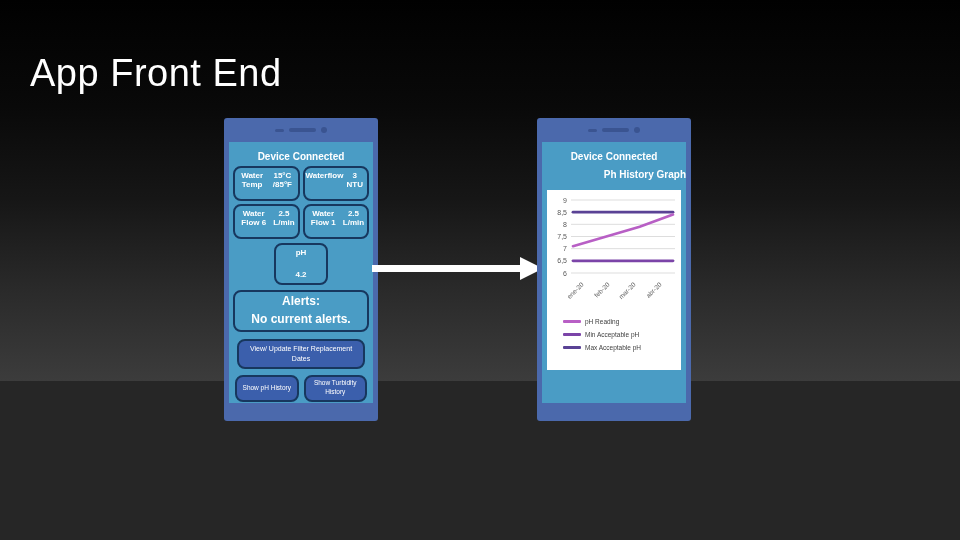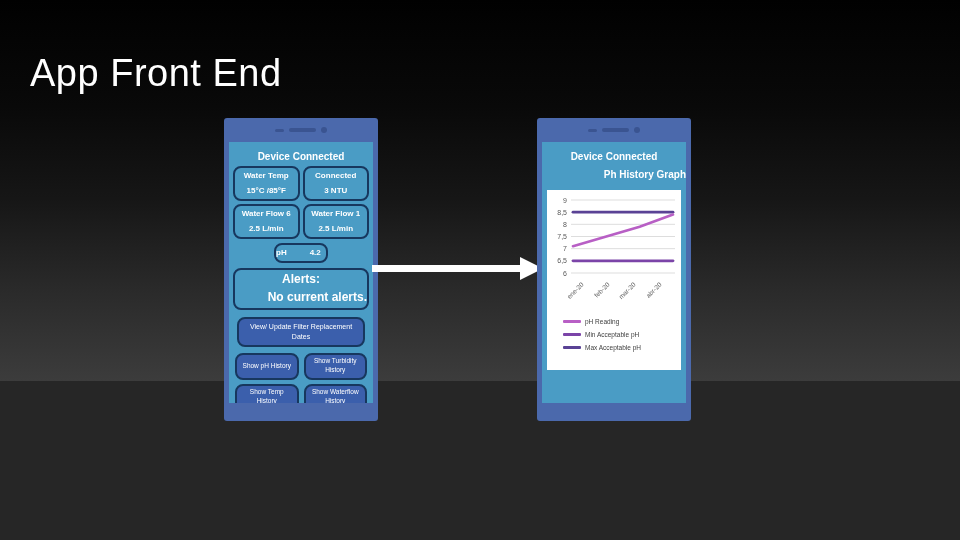--- a/index.html
+++ b/index.html
@@ -19,28 +19,28 @@
   .notch .dash{width:9px;height:3px;background:#3a5491;border-radius:2px;}
   .notch .bar{width:27px;height:4px;background:#3a5491;border-radius:3px;}
   .notch .dot{width:6px;height:6px;background:#3a5491;border-radius:50%;}
   .screen{position:absolute;left:5px;right:5px;top:24px;bottom:18px;background:#4a9cc5;overflow:hidden;}
 
   .screen-title{margin-top:9px;text-align:center;color:#fff;font-weight:bold;font-size:10px;}
   .screen-title .sub{margin-top:7px;text-align:right;}
 
   .tile-grid{display:grid;grid-template-columns:1fr 1fr;gap:3px;margin:4px 4px 0;}
   .tile{border:2px solid #17375e;border-radius:8px;color:#fff;font-weight:bold;font-size:8px;
-    text-align:center;padding:3px 1px 4px;display:flex;flex-direction:column;
+    text-align:center;padding:3px 1px 4px;display:flex;flex-direction:row;
     justify-content:space-between;min-height:24px;background:transparent;}
   .ph-tile{width:50px;margin:4px auto 0;border:2px solid #17375e;border-radius:8px;color:#fff;
     font-weight:bold;font-size:8px;text-align:center;padding:3px 0 4px;
-    display:flex;flex-direction:row;gap:23px;}
+    display:flex;flex-direction:column;gap:13px;}
   .alerts-tile{margin:5px 4px 0;border:2px solid #17375e;border-radius:8px;color:#fff;
     font-weight:bold;font-size:12px;text-align:center;padding:2px 0 4px;}
-  .alerts-tile .line2{margin-top:4px;text-align:right;}
+  .alerts-tile .line2{margin-top:4px;}
 
   button{appearance:none;-webkit-appearance:none;cursor:pointer;font-family:inherit;}
   .filter-btn{display:block;margin:7px 8px 0;width:calc(100% - 16px);background:#3b5fac;
     border:2px solid #17375e;border-radius:8px;color:#fff;font-size:7px;
     padding:3px 10px;text-align:center;line-height:1.4;}
   .history-grid{display:grid;grid-template-columns:1fr 1fr;gap:4px 5px;margin:6px 6px 0;}
   .history-btn{background:#3b5fac;border:2px solid #17375e;border-radius:8px;color:#fff;
     font-size:6.5px;padding:1px 2px;text-align:center;line-height:1.35;
     display:flex;align-items:center;justify-content:center;min-height:27px;}
 
@@ -71,21 +71,21 @@
     </div>
     <div class="screen">
       <div class="screen-title">Device Connected</div>
 
       <div class="tile-grid">
         <div class="tile">
           <span>Water Temp</span>
           <span>15°C /85°F</span>
         </div>
         <div class="tile">
-          <span>Connected</span>
+          <span>Waterflow</span>
           <span>3 NTU</span>
         </div>
         <div class="tile">
           <span>Water Flow 6</span>
           <span>2.5 L/min</span>
         </div>
         <div class="tile">
           <span>Water Flow 1</span>
           <span>2.5 L/min</span>
         </div>

